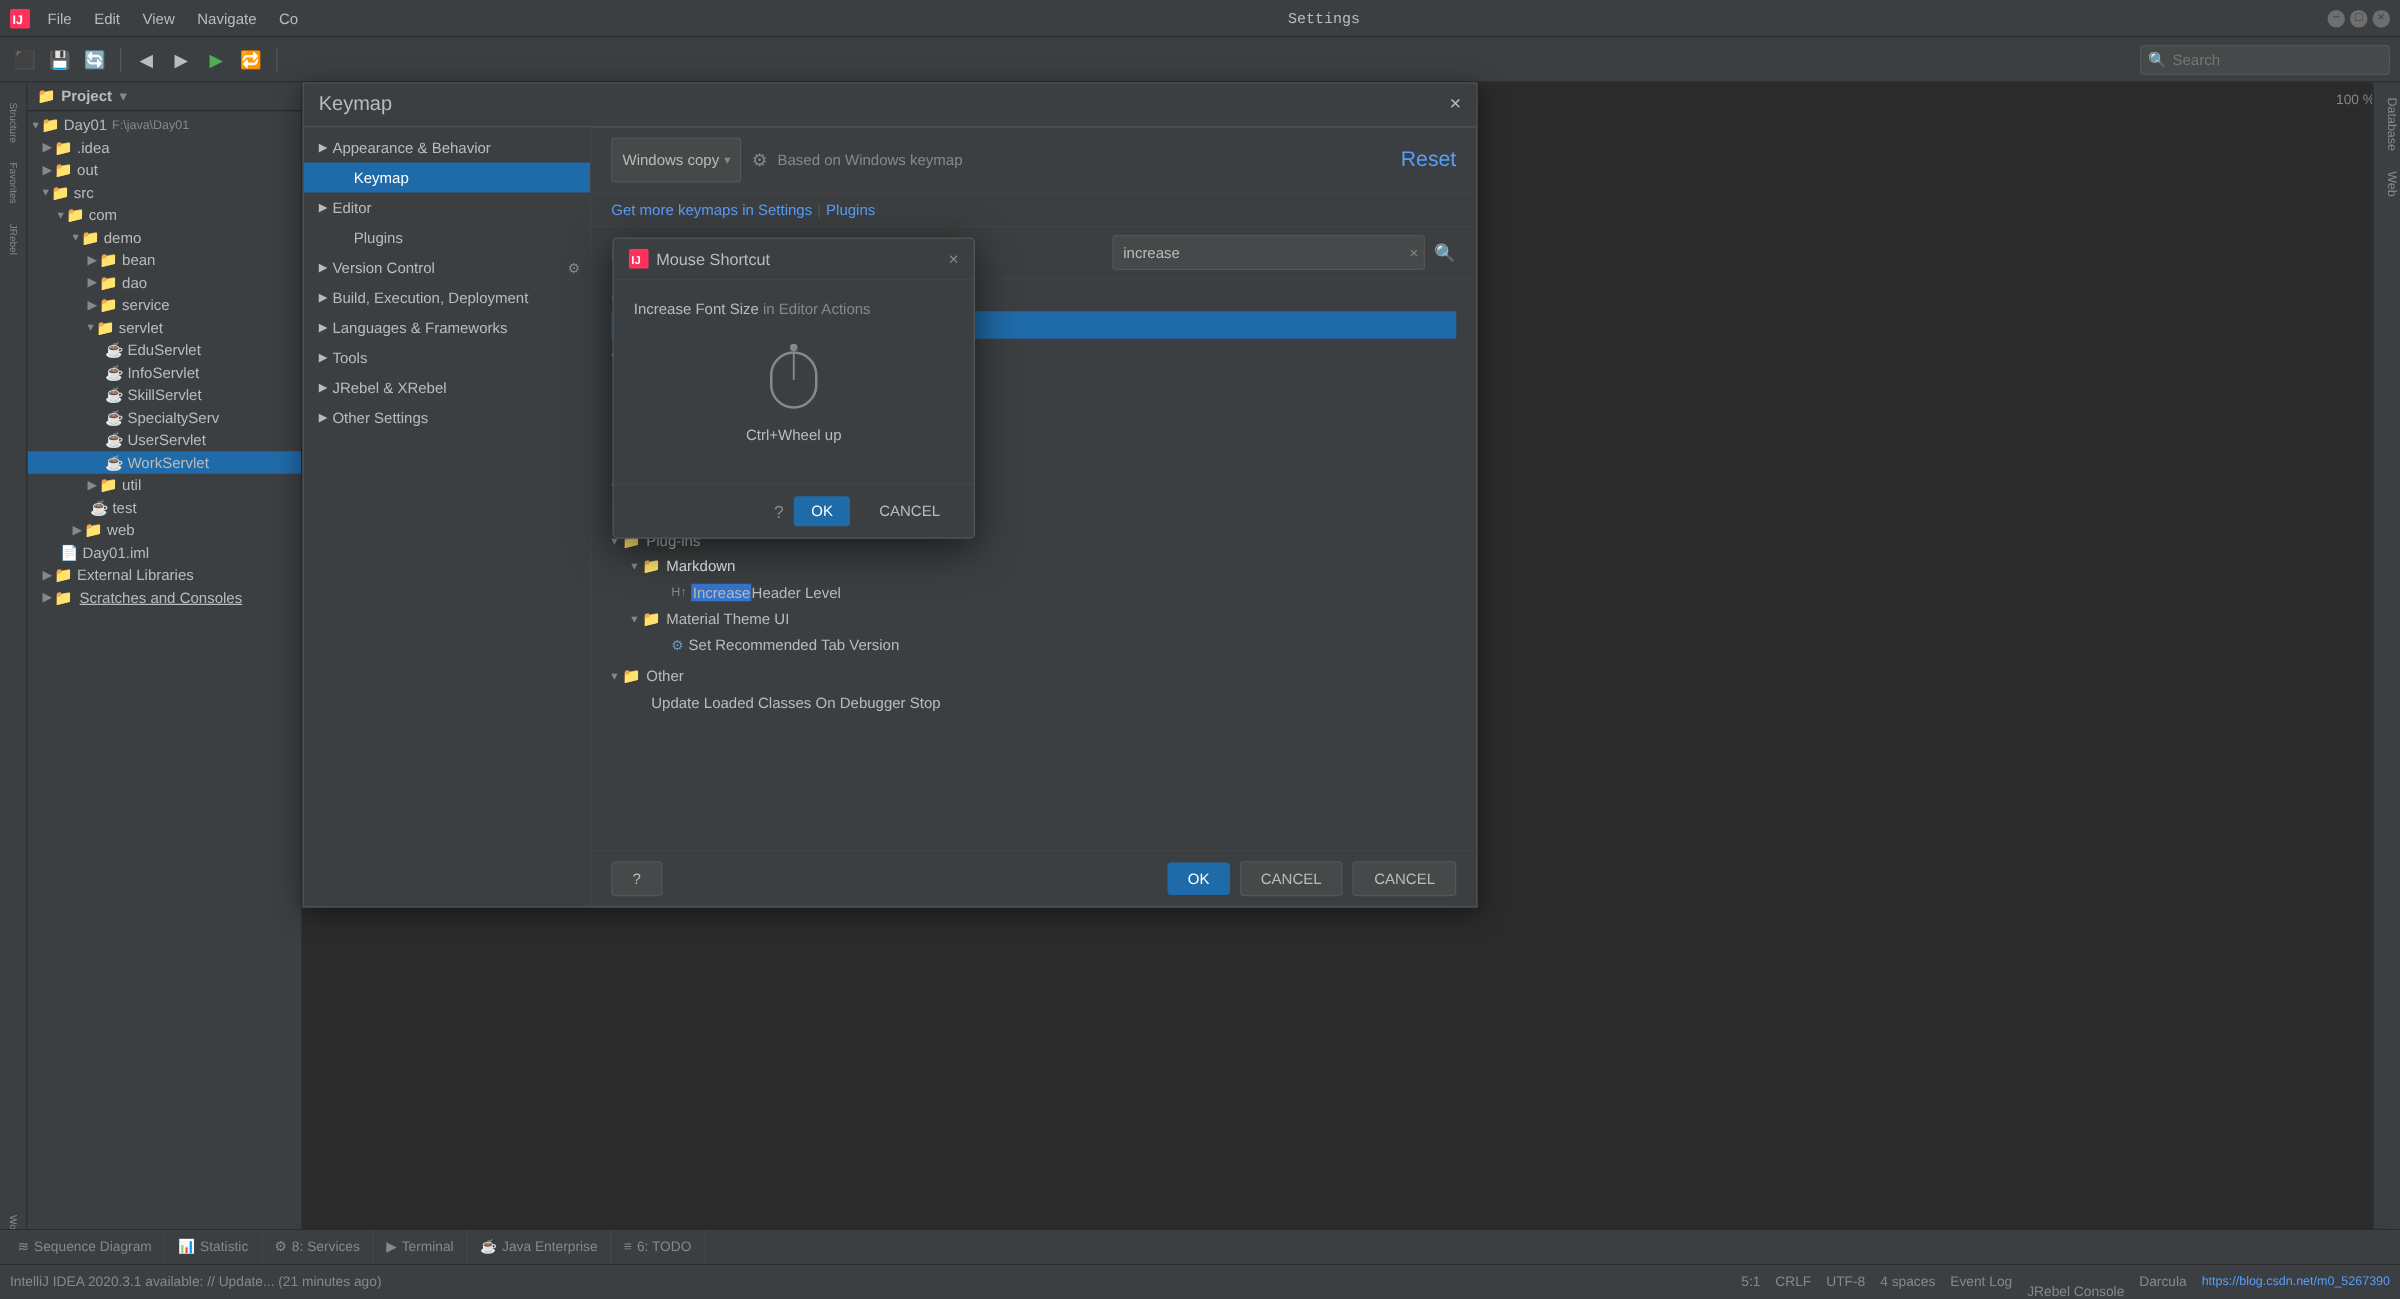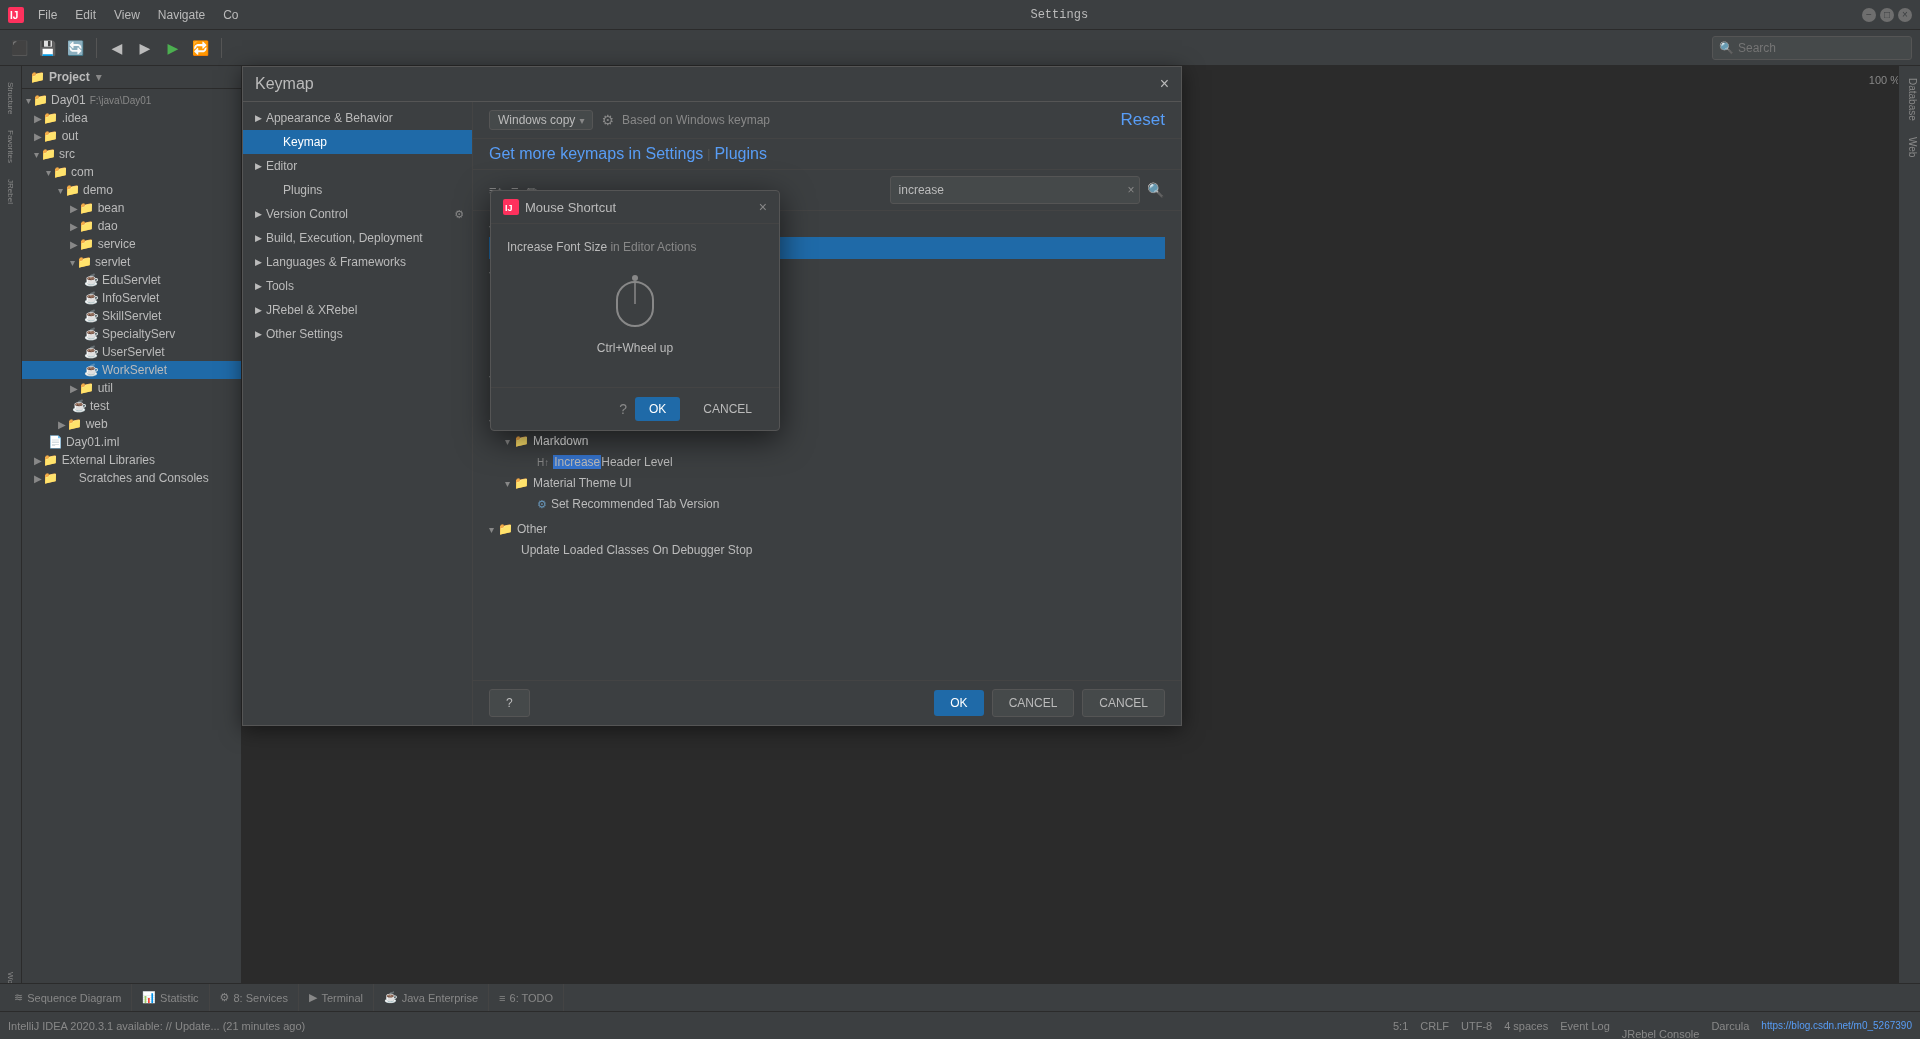--- a/index.html
+++ b/index.html
@@ -170,21 +170,21 @@
       flex-direction: column;
       overflow: hidden;
     }
     .keymap-select {
       display: flex;
       align-items: center;
       background: #45494a;
       border: 1px solid #555;
       border-radius: 3px;
       padding: 4px 8px;
-      height: 20px;
+      height: 36px;
       cursor: pointer;
       gap: 4px;
     }
     .keymap-based { color: #888; font-size: 12px; }
 
     .keymap-search-bar {
       display: flex;
       align-items: center;
       padding: 6px 16px;
       gap: 8px;
@@ -355,21 +355,21 @@
       padding: 6px 2px;
       text-align: center;
       cursor: pointer;
       font-size: 10px;
       color: #888;
       writing-mode: vertical-rl;
       text-orientation: mixed;
     }
 
     .reset-link { color: #589df6; cursor: pointer; text-decoration: none; font-size: 17px; }
-    .get-more-link { color: #589df6; cursor: pointer; text-decoration: none; font-size: 16px; }
+    .get-more-link { color: #589df6; cursor: pointer; text-decoration: none; font-size: 12px; }
     .pipe-sep { color: #555; }
 
     
     .left-tools {
       width: 22px;
       background: #3c3f41;
       border-right: 1px solid #2b2b2b;
       display: flex;
       flex-direction: column;
       align-items: center;
@@ -584,21 +584,21 @@
 
       <div class="tree-item indent1">
         <span class="arrow">▶</span>
         <span style="color:#d4af37;">📁</span>
         <span style="margin-left:3px;">External Libraries</span>
       </div>
 
       <div class="tree-item indent1">
         <span class="arrow">▶</span>
         <span style="color:#d4af37;">📁</span>
-        <span style="margin-left:20px;">Scratches and Consoles</span>
+        <span style="margin-left:5px;text-decoration:underline;">Scratches and Consoles</span>
       </div>
     </div>
   </div>
 
   <div class="editor-area" style="position:relative;background:#2b2b2b;">
 
     <div style="color:#606060;padding:16px;font-family:monospace;font-size:11px;line-height:1.4;opacity:0.5;">
       <div style="color:#888;">1", weixin: "1", qq: "1", wei...</div>
     </div>
 

